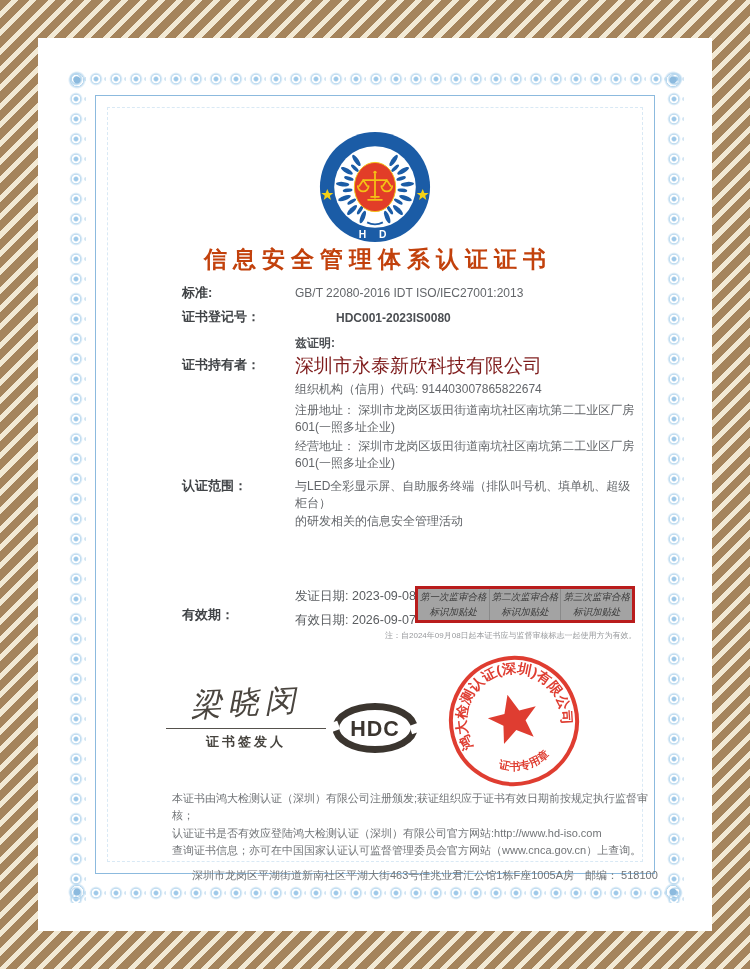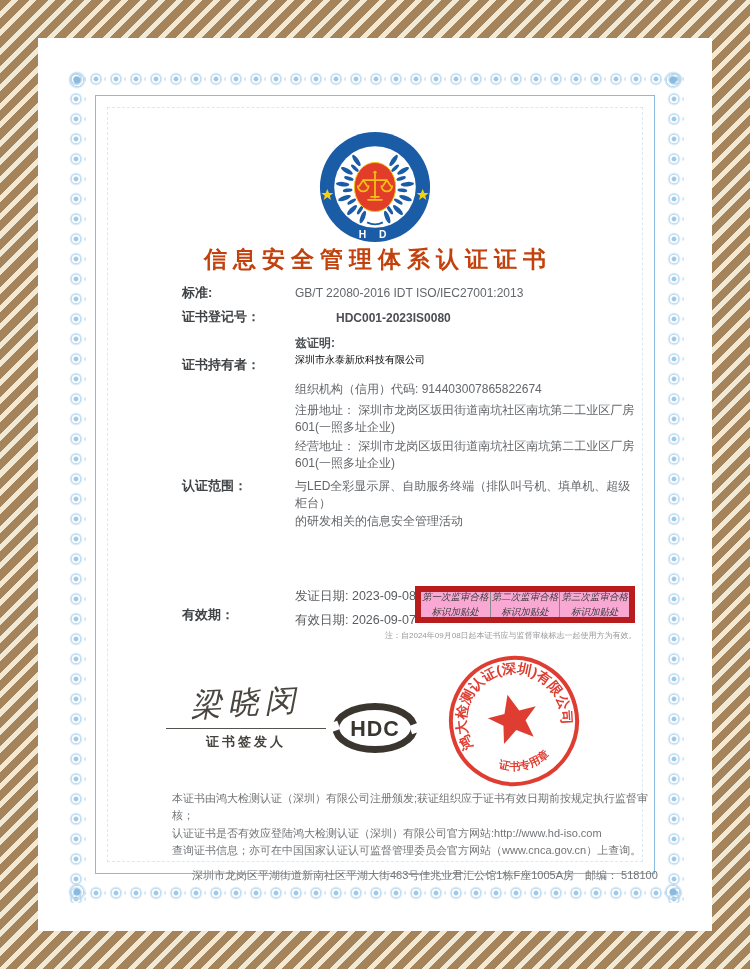--- a/index.html
+++ b/index.html
@@ -23,25 +23,25 @@
     background:radial-gradient(circle,#8cbade 3px,rgba(140,186,222,0) 4px),
                radial-gradient(circle,rgba(183,215,238,0) 6px,#b7d7ee 6.5px,rgba(183,215,238,0) 9px);}
   .rect-solid{position:absolute;inset:57px;border:1.5px solid #8cbade;}
   .rect-dot{position:absolute;inset:69px;border:1px dashed #d9e9f5;}
 
   .title{position:absolute;left:0;right:0;top:206px;text-align:center;font-size:23px;font-weight:bold;
     letter-spacing:6px;text-indent:6px;color:#c2410c;}
   .lbl{position:absolute;font-size:13px;font-weight:bold;color:#404346;}
   .val{position:absolute;font-size:12px;color:#63666a;line-height:1.45;}
   .val.bold{font-weight:bold;color:#4b4e52;}
-  .holder-name{position:absolute;font-size:10px;color:#000000;}
+  .holder-name{position:absolute;font-size:19px;color:#7f1d1d;}
   .wrapblock{width:345px;}
 
   .sup-boxes{position:absolute;left:377px;top:548px;width:220px;height:37px;display:flex;
-    border:6px solid #b91c1c;background:#f9a8d4;box-sizing:border-box;}
+    border:3px solid #b91c1c;background:#a3a3a3;box-sizing:border-box;}
   .sup-cell{flex:1;border-left:1px solid #8a8a8a;display:flex;flex-direction:column;justify-content:center;
     text-align:center;font-family:"DejaVu Serif","Liberation Serif",serif;font-style:italic;
     font-size:9.5px;color:#3c3c3c;line-height:1.55;}
   .sup-cell:first-child{border-left:none;}
   .note{position:absolute;left:347px;top:592px;font-size:8px;color:#97999c;letter-spacing:0;}
 
   .sig-block{position:absolute;left:118px;top:644px;width:180px;text-align:center;}
   .sig-name{font-family:"DejaVu Serif","Liberation Serif",serif;font-style:italic;font-size:31px;
     color:#4a453f;transform:rotate(-3deg);letter-spacing:6px;}
   .sig-line{margin:4px auto 0;width:160px;border-bottom:1.5px solid #55514c;}

